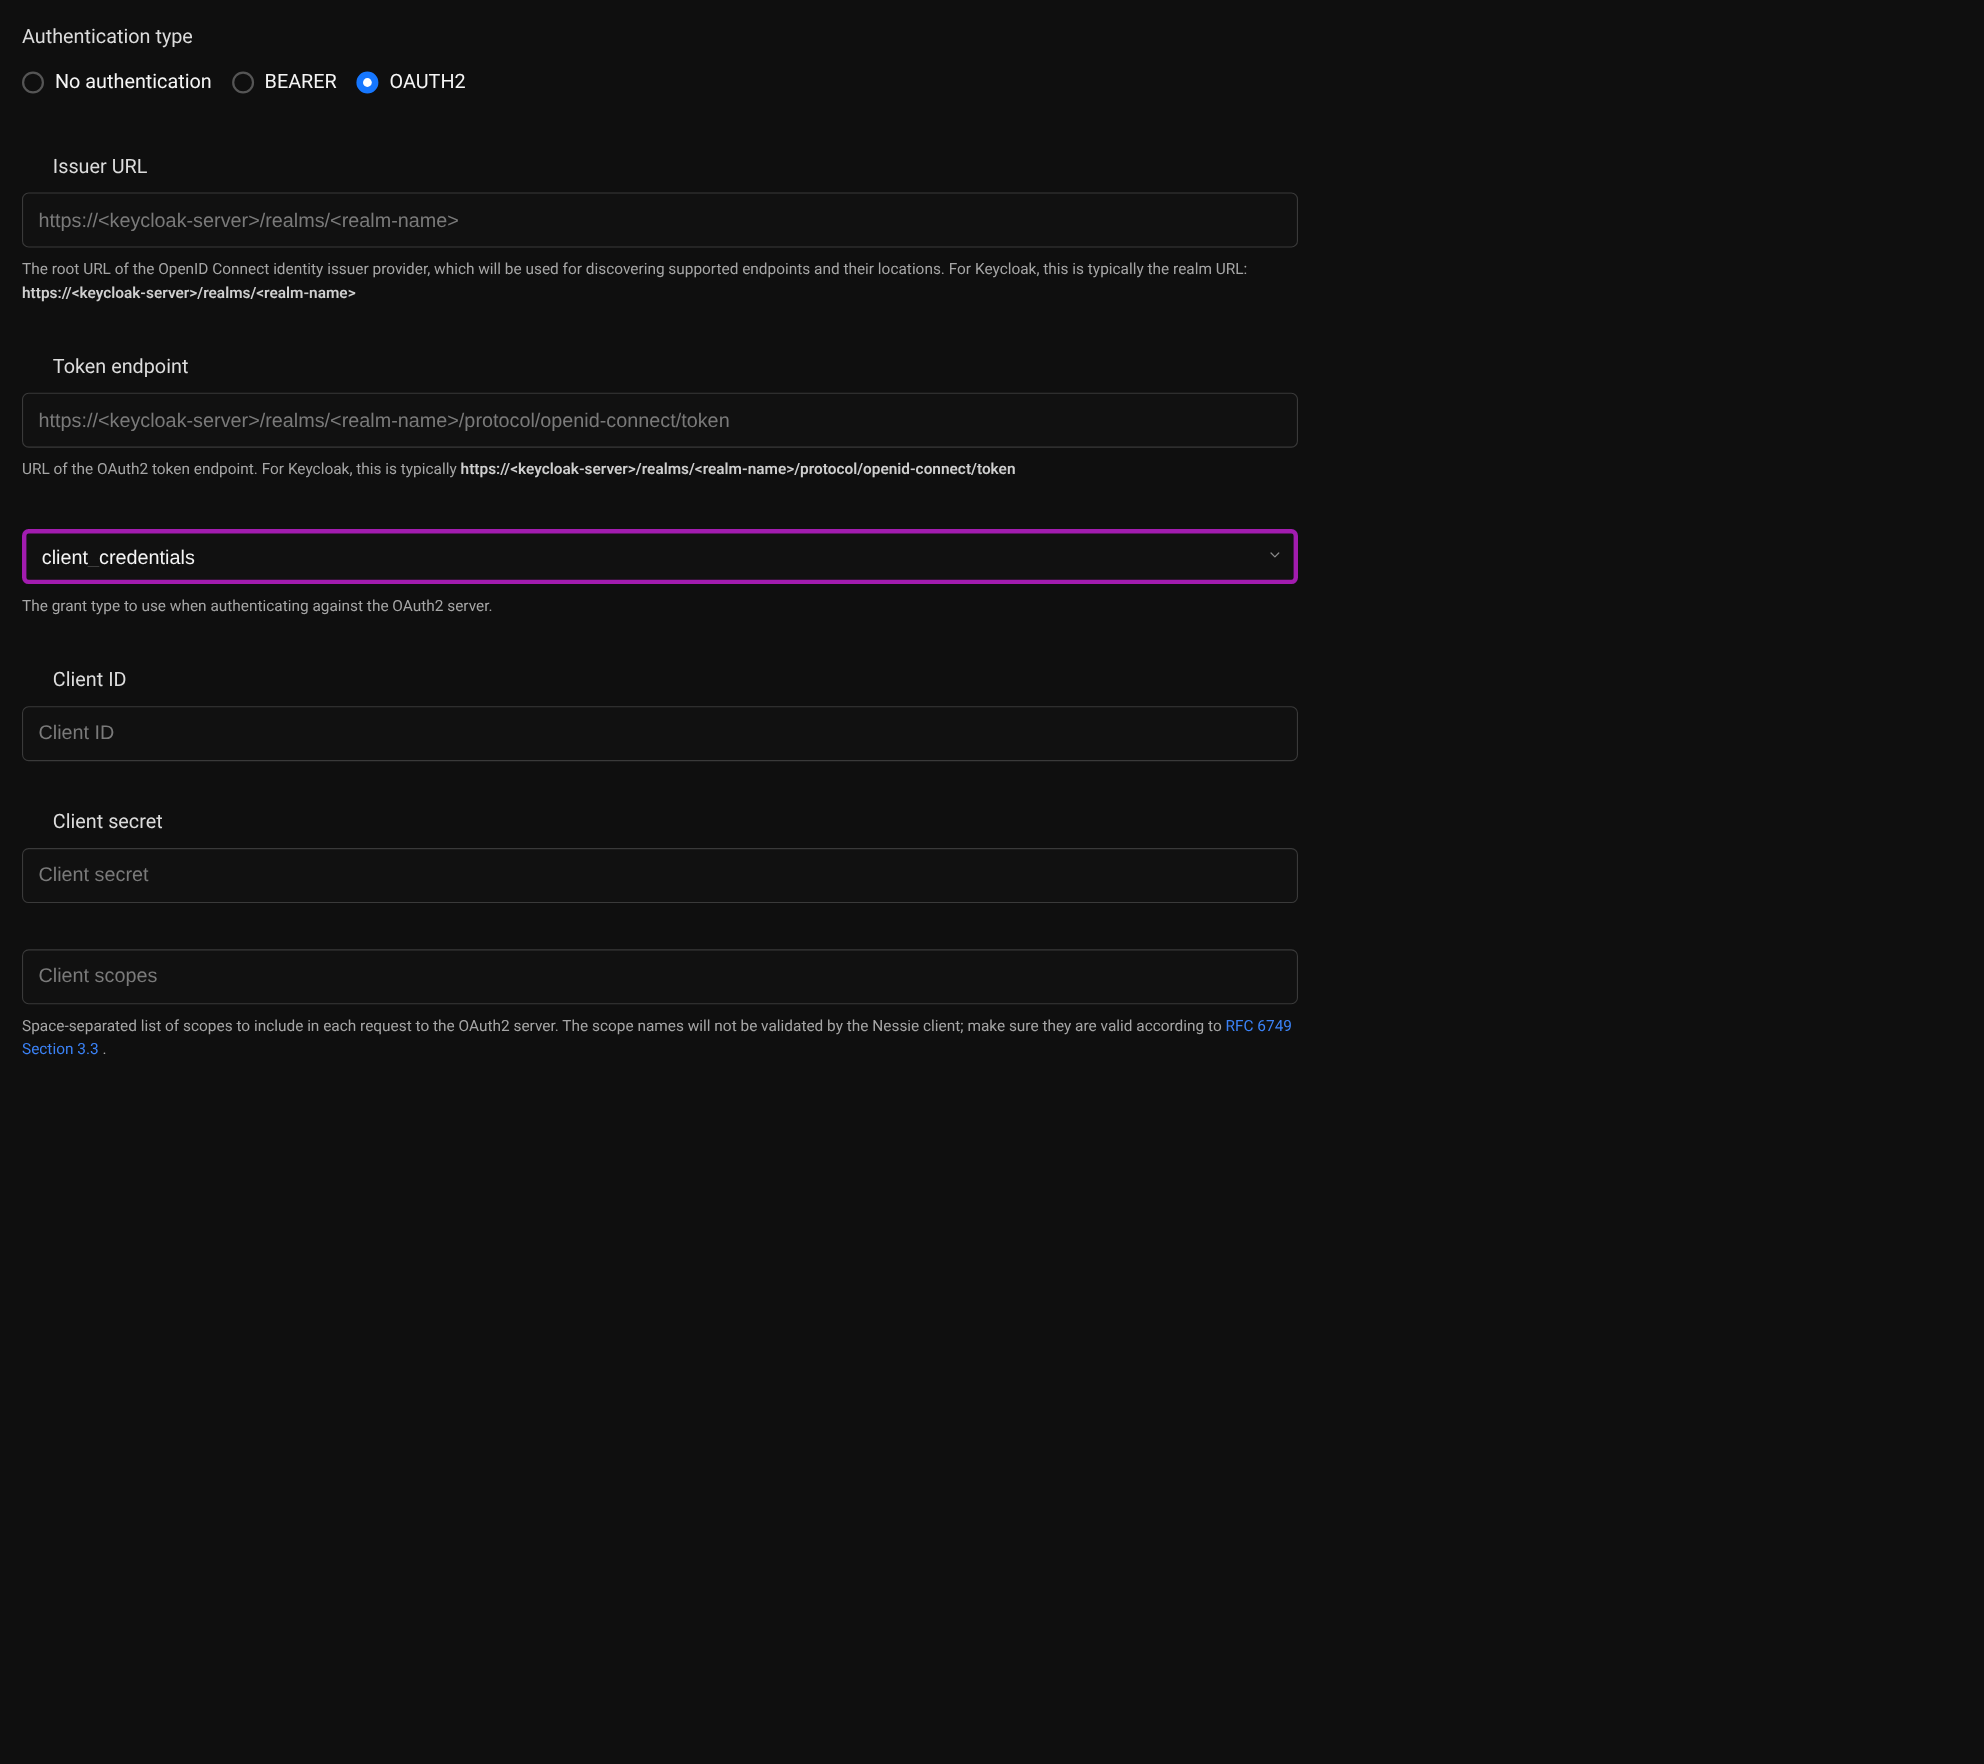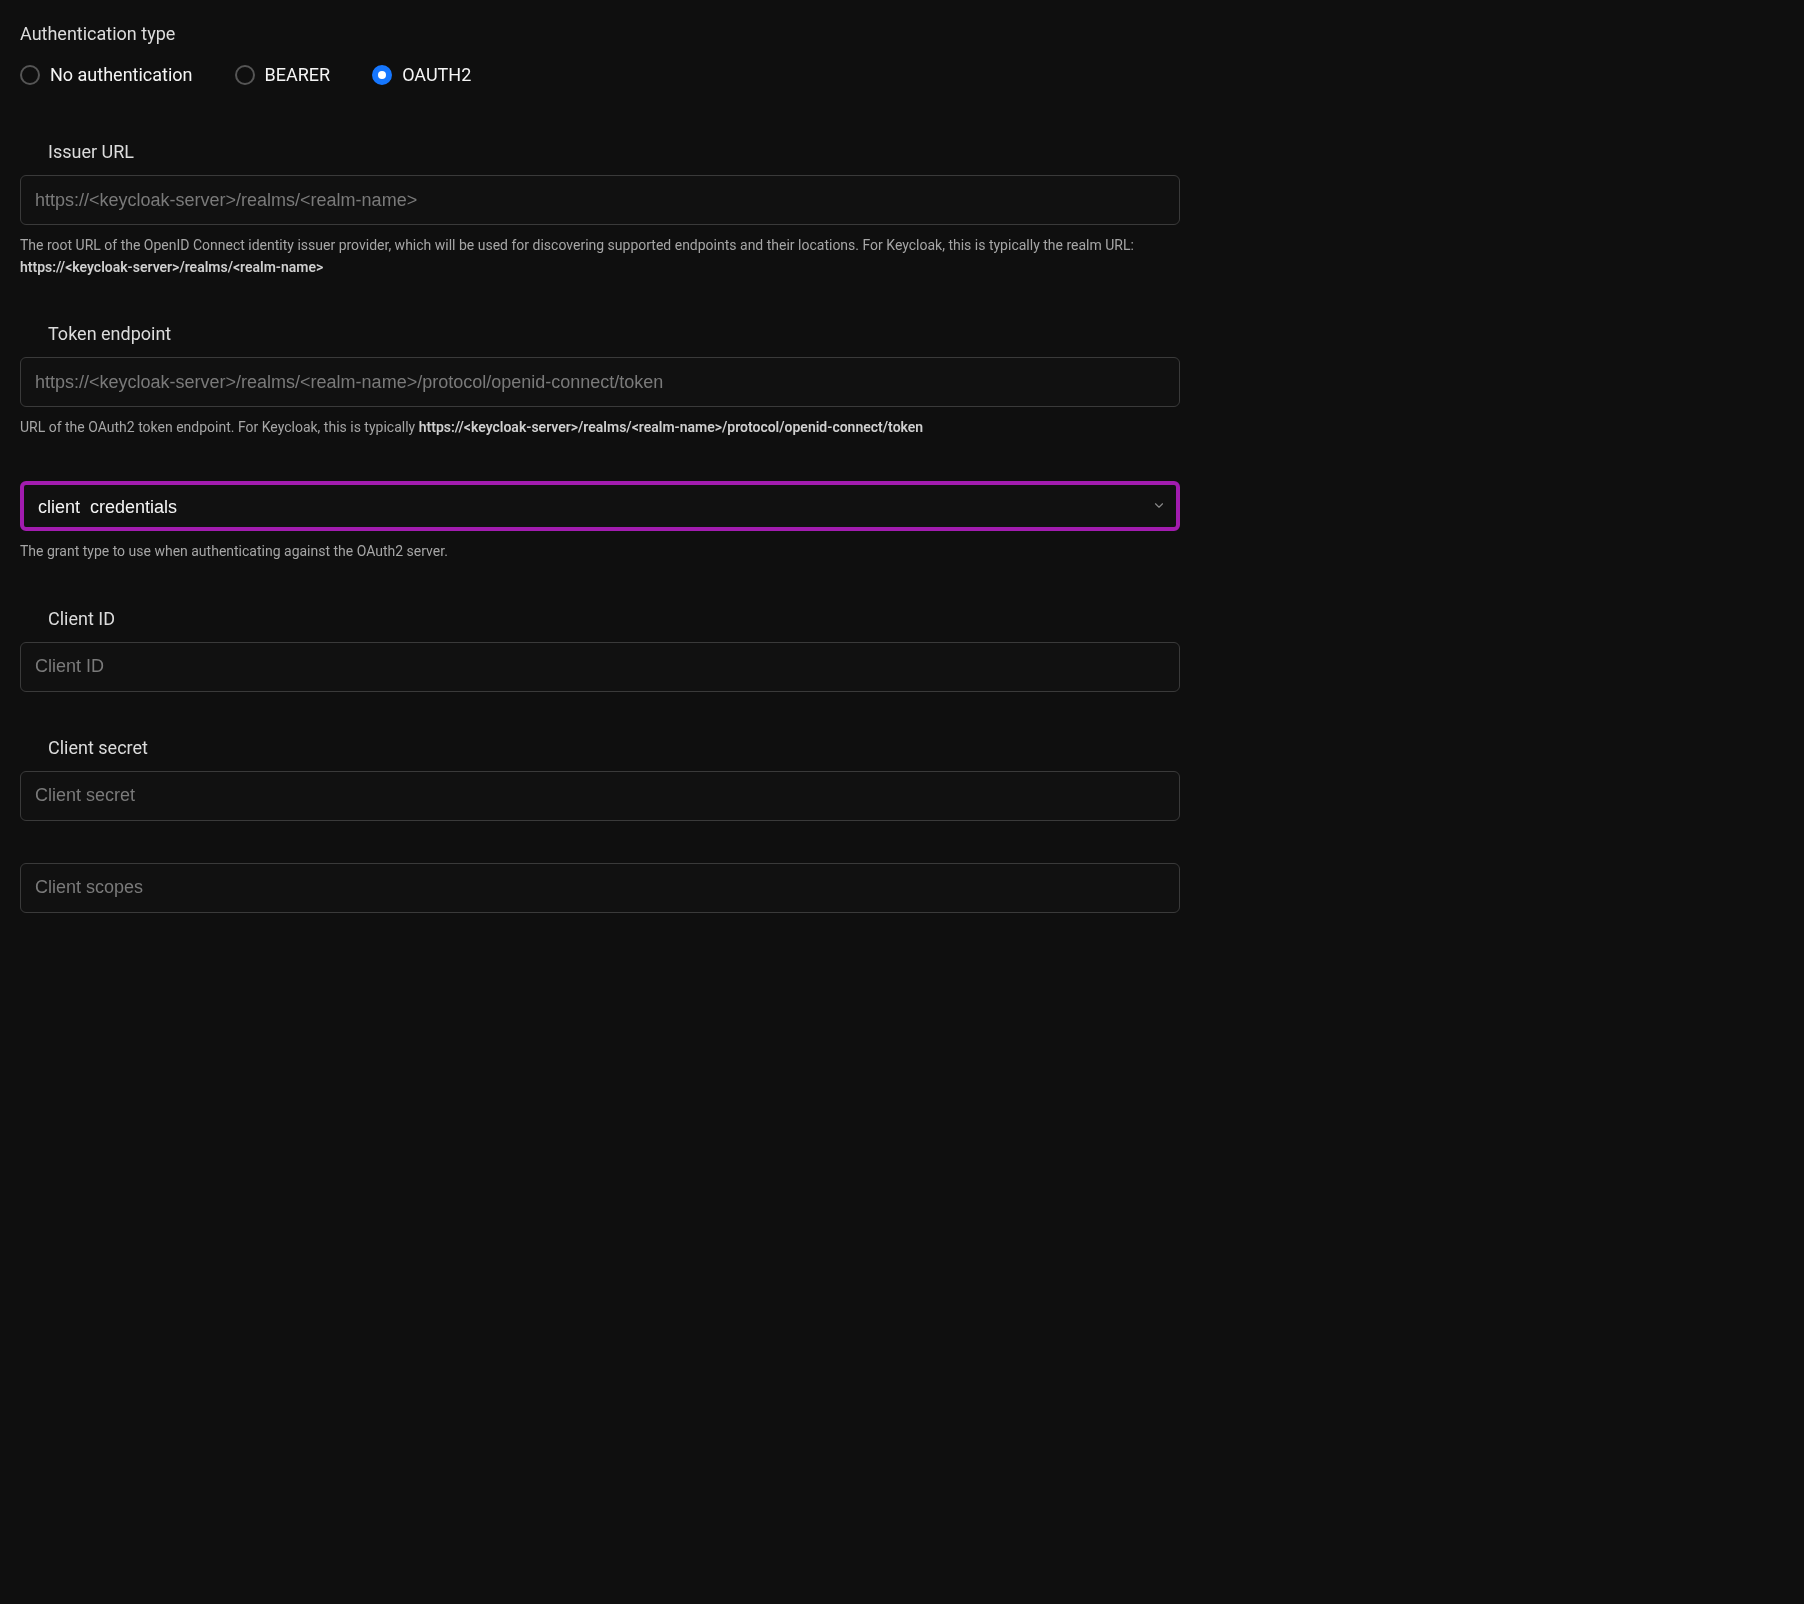--- a/index.html
+++ b/index.html
@@ -12,21 +12,21 @@
       padding: 20px 20px 40px 20px;
       width: 1200px;
     }
     .section-label {
       color: #dcdcdc;
       font-size: 18px;
       margin-bottom: 14px;
     }
     .radio-row {
       display: flex;
-      gap: 42px;
+      gap: 18px;
       align-items: center;
       margin-bottom: 50px;
     }
     .radio-item {
       display: flex;
       align-items: center;
       gap: 10px;
       cursor: pointer;
       user-select: none;
     }
@@ -181,13 +181,16 @@
   <input class="text-input" type="text" placeholder="Client ID" style="">
 </div>
 
 <div class="field-group">
   <div class="field-label">Client secret</div>
   <input class="text-input" type="text" placeholder="Client secret" style="">
 </div>
 
 <div class="field-group">
   <input class="text-input" type="text" placeholder="Client scopes" style="">
+  <div class="help-text">
+    <span>Space-separated list of scopes to include in each request to the OAuth2 server. The scope names will not be validated by the Nessie client; make sure they are valid according to </span><a href="#" class="help-link">RFC 6749 Section 3.3</a><span> .</span>
+  </div>
 </div>
 
 </body></html>

